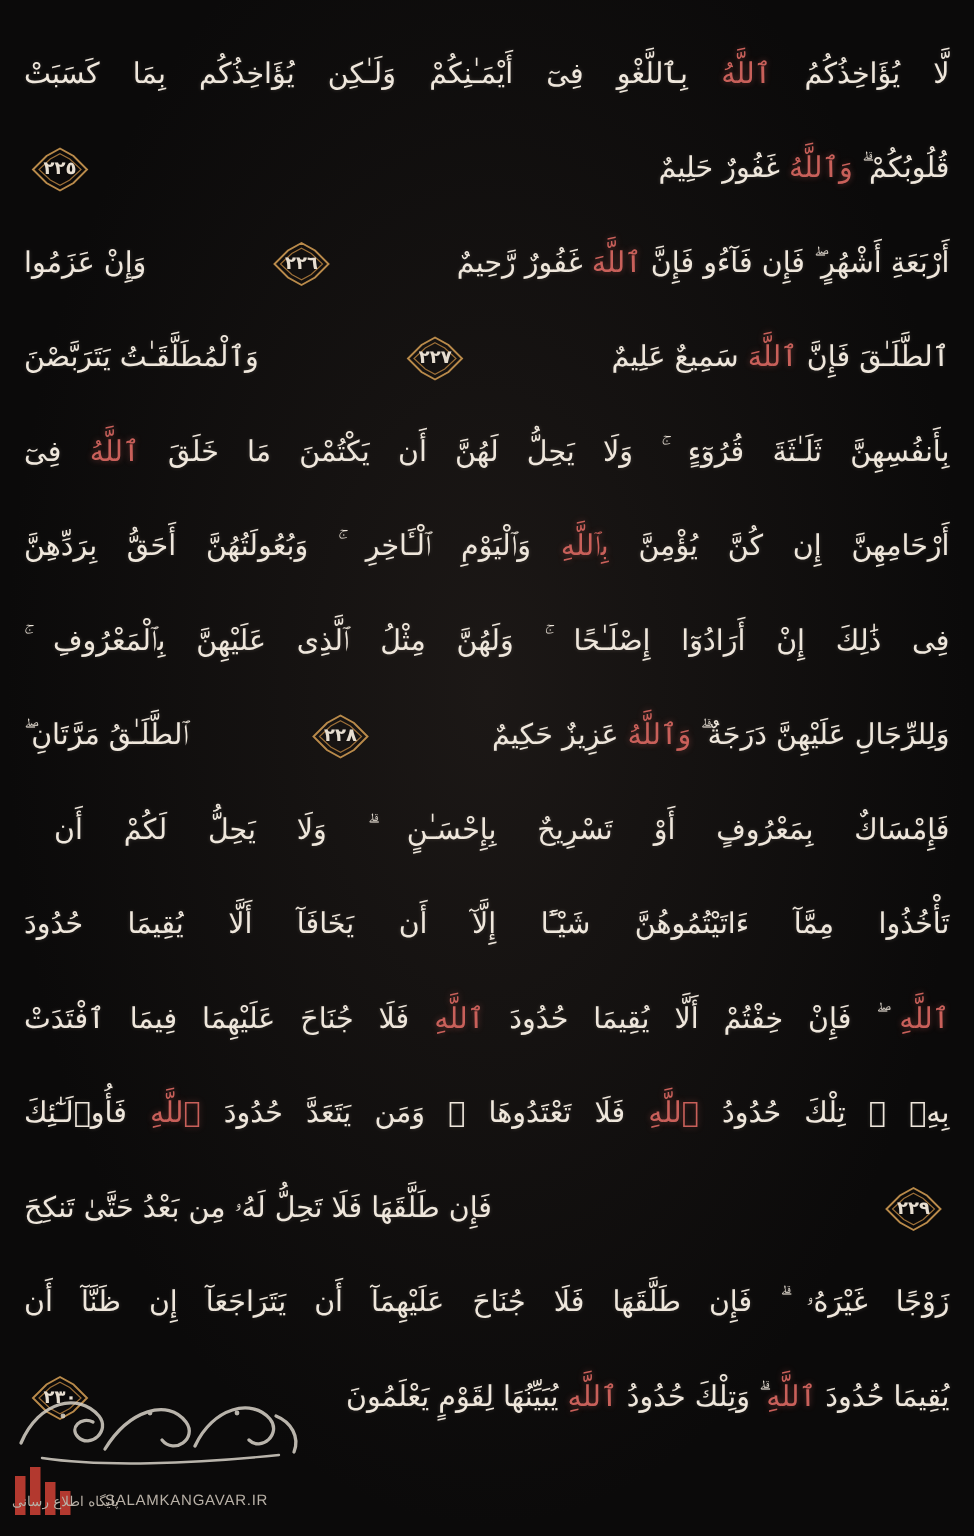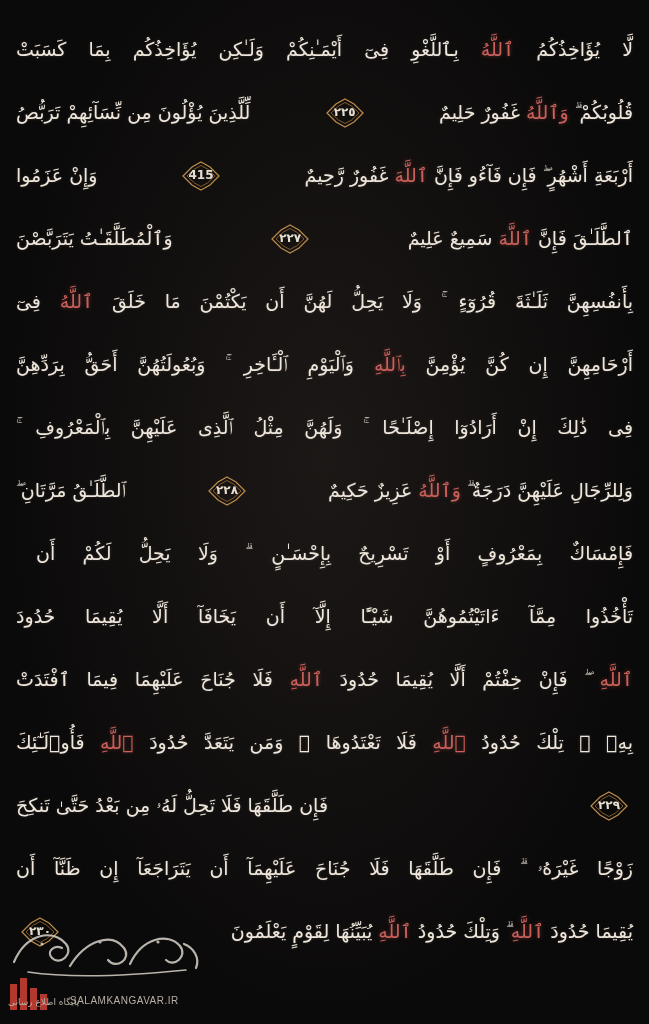--- a/index.html
+++ b/index.html
@@ -140,31 +140,30 @@
 
     <div class="ayah-line">
       <span class="seg">قُلُوبُكُمْ ۗ <span class="lafz-allah">وَٱللَّهُ</span> غَفُورٌ حَلِيمٌ</span>
       <span class="ayah-mark">
         <svg class="frame" viewBox="0 0 40 30" xmlns="http://www.w3.org/2000/svg">
           <path d="M20 1 L29 6 L38 15 L29 24 L20 29 L11 24 L2 15 L11 6 Z" fill="none" stroke="#b98a4a" stroke-width="1.3"></path>
           <path d="M20 4.5 L26.5 8 L34 15 L26.5 22 L20 25.5 L13.5 22 L6 15 L13.5 8 Z" fill="none" stroke="#9c6f38" stroke-width="0.8"></path>
         </svg>
         <span class="num">٢٢٥</span>
       </span>
-      <span class="seg">لِّلَّذِينَ يُؤْلُونَ مِن نِّسَآئِهِمْ تَرَبُّصُ</span>
     </div>
 
     <div class="ayah-line">
       <span class="seg">أَرْبَعَةِ أَشْهُرٍ ۖ فَإِن فَآءُو فَإِنَّ <span class="lafz-allah">ٱللَّهَ</span> غَفُورٌ رَّحِيمٌ</span>
       <span class="ayah-mark">
         <svg class="frame" viewBox="0 0 40 30" xmlns="http://www.w3.org/2000/svg">
           <path d="M20 1 L29 6 L38 15 L29 24 L20 29 L11 24 L2 15 L11 6 Z" fill="none" stroke="#b98a4a" stroke-width="1.3"></path>
           <path d="M20 4.5 L26.5 8 L34 15 L26.5 22 L20 25.5 L13.5 22 L6 15 L13.5 8 Z" fill="none" stroke="#9c6f38" stroke-width="0.8"></path>
         </svg>
-        <span class="num">415</span>
+        <span class="num">٢٢٦</span>
       </span>
       <span class="seg">وَإِنْ عَزَمُوا</span>
     </div>
 
     <div class="ayah-line">
       <span class="seg">ٱلطَّلَـٰقَ فَإِنَّ <span class="lafz-allah">ٱللَّهَ</span> سَمِيعٌ عَلِيمٌ</span>
       <span class="ayah-mark">
         <svg class="frame" viewBox="0 0 40 30" xmlns="http://www.w3.org/2000/svg">
           <path d="M20 1 L29 6 L38 15 L29 24 L20 29 L11 24 L2 15 L11 6 Z" fill="none" stroke="#b98a4a" stroke-width="1.3"></path>
           <path d="M20 4.5 L26.5 8 L34 15 L26.5 22 L20 25.5 L13.5 22 L6 15 L13.5 8 Z" fill="none" stroke="#9c6f38" stroke-width="0.8"></path>

